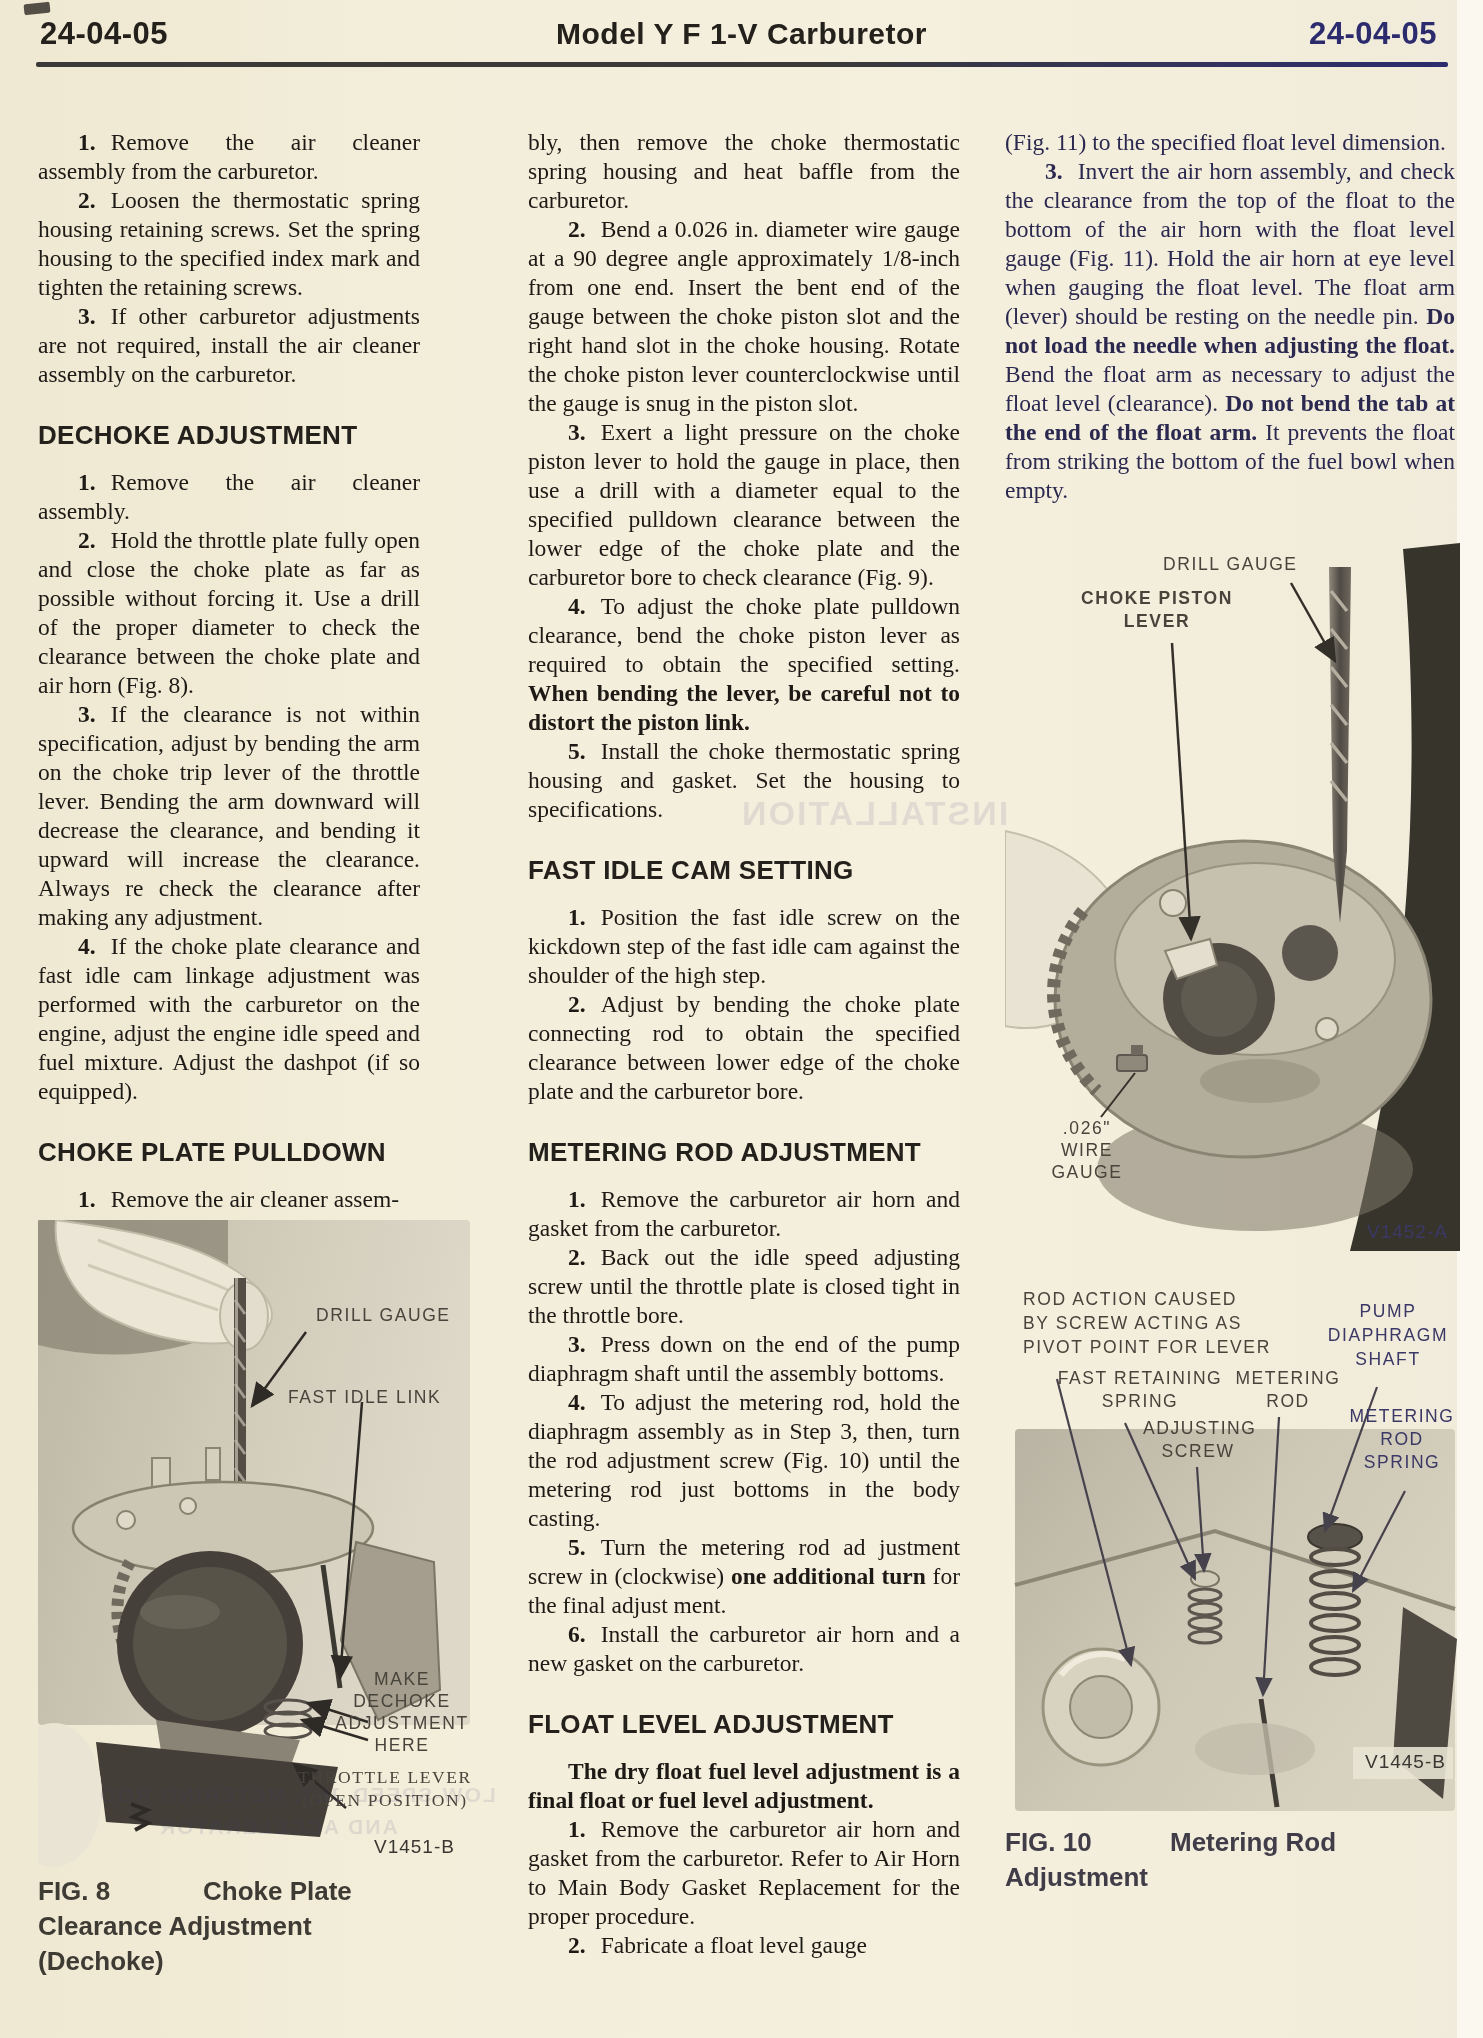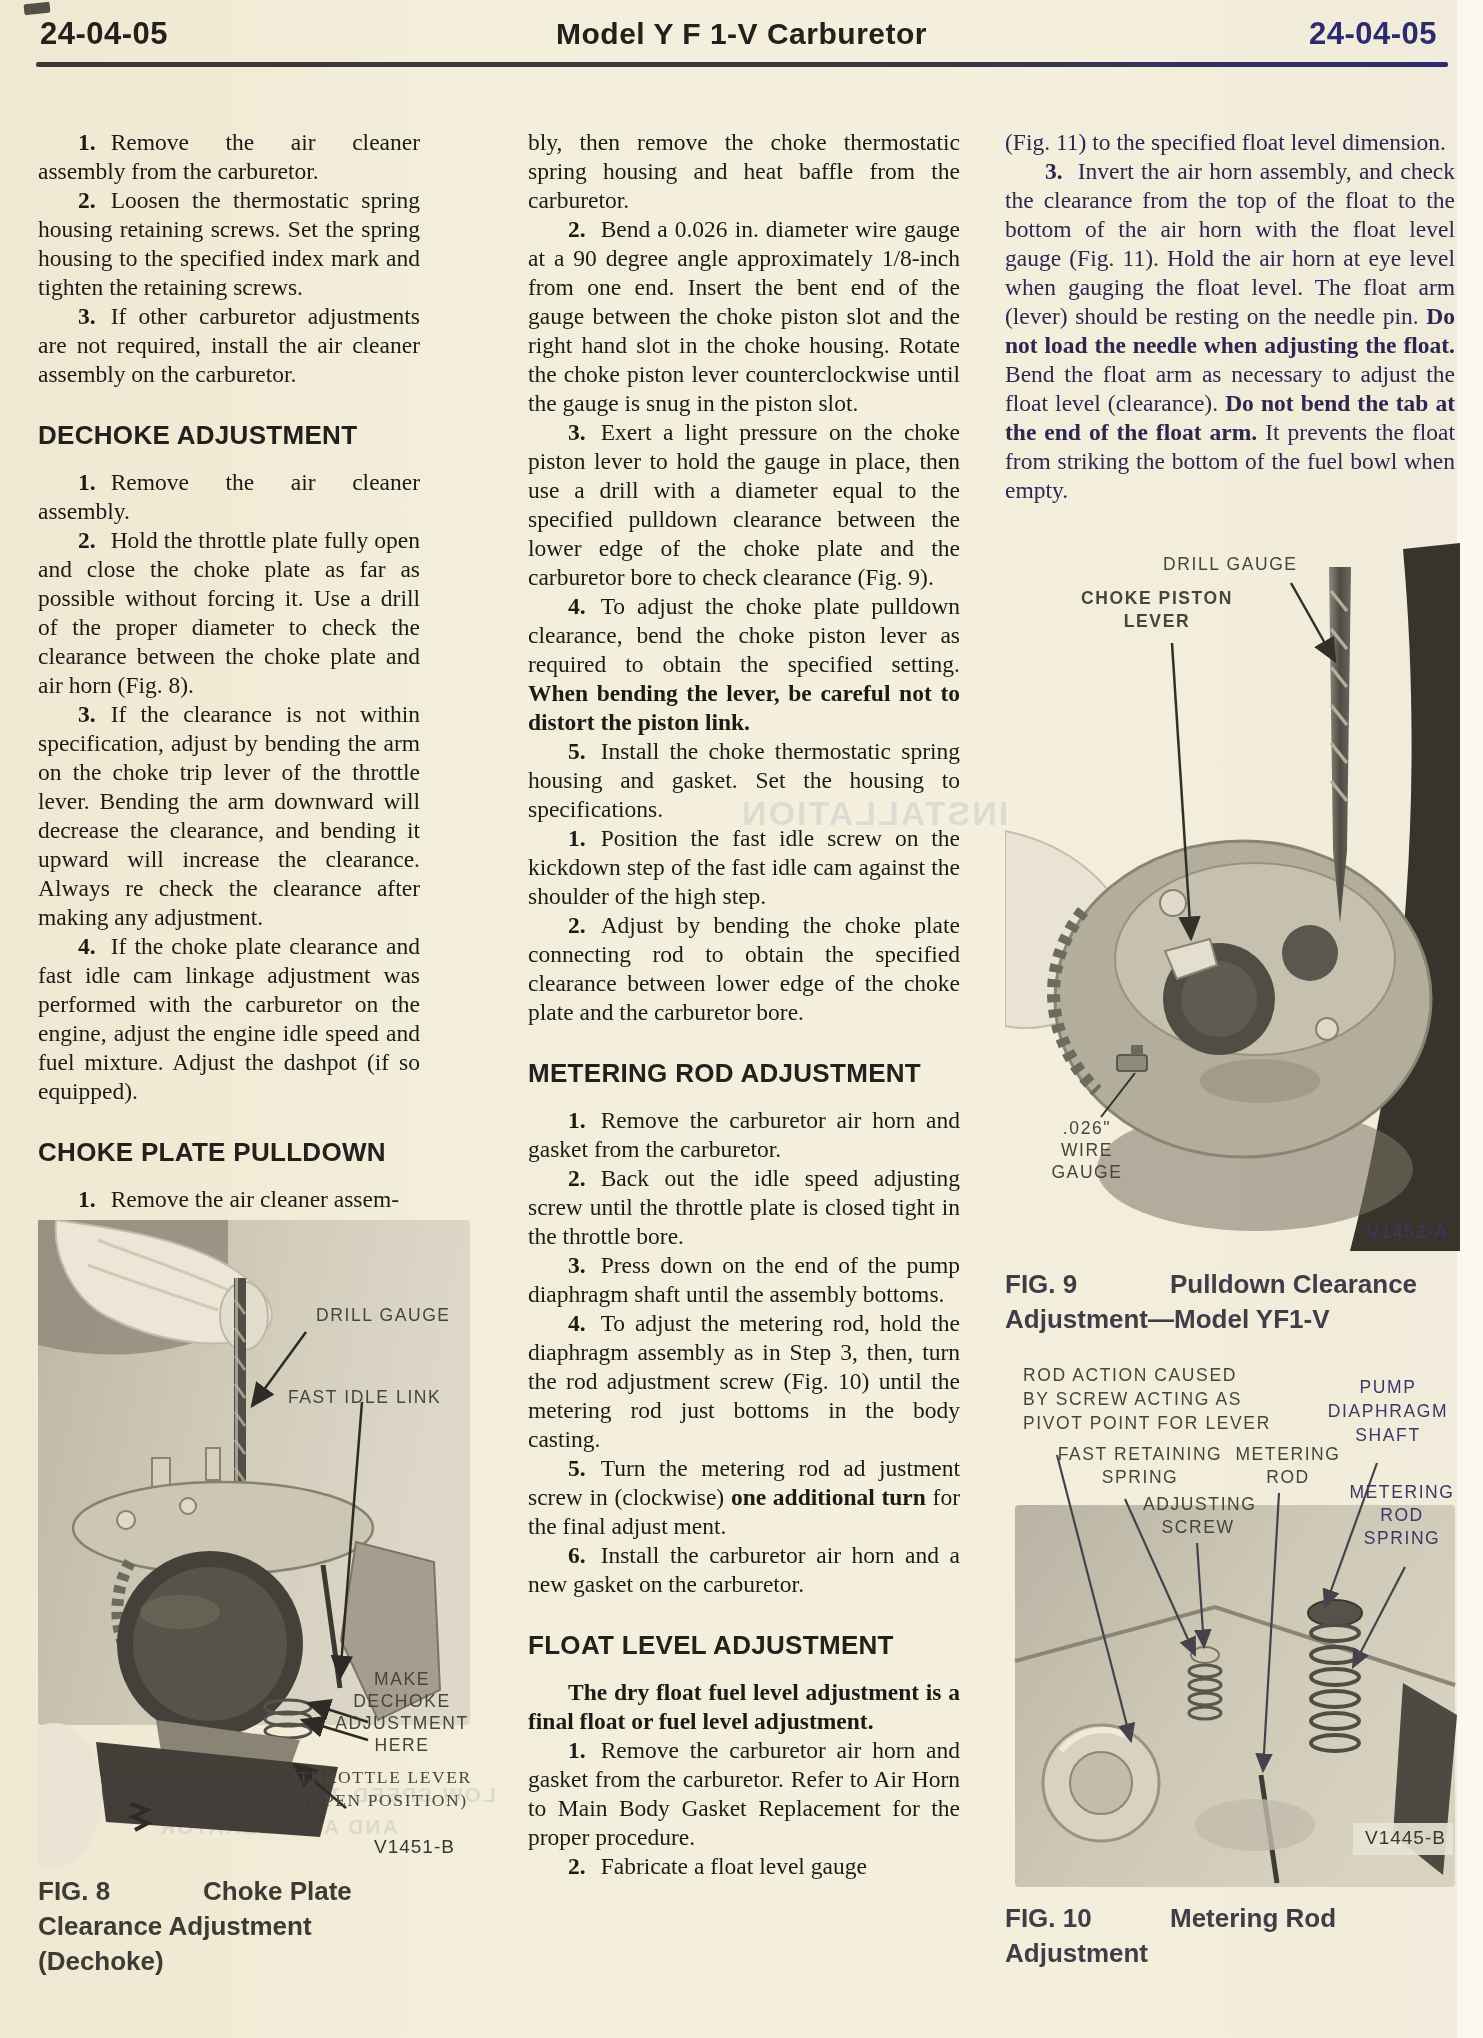--- a/index.html
+++ b/index.html
@@ -143,20 +143,21 @@
     <div class="caption"><span class="fig-no">FIG. 8</span><span>Choke Plate Clearance Adjustment (Dechoke)</span></div>
   </div>
 
   <div class="col col-mid">
     <p class="noind"><span>bly, then remove the choke thermostatic spring housing and heat baffle from the carburetor.</span></p>
     <p class="step"><span class="num">2.</span><span>Bend a 0.026 in. diameter wire gauge at a 90 degree angle approximately 1/8-inch from one end. Insert the bent end of the gauge between the choke piston slot and the right hand slot in the choke housing. Rotate the choke piston lever counterclockwise until the gauge is snug in the piston slot.</span></p>
     <p class="step"><span class="num">3.</span><span>Exert a light pressure on the choke piston lever to hold the gauge in place, then use a drill with a diameter equal to the specified pulldown clearance between the lower edge of the choke plate and the carburetor bore to check clearance (Fig. 9).</span></p>
     <p class="step"><span class="num">4.</span><span>To adjust the choke plate pulldown clearance, bend the choke piston lever as required to obtain the specified setting. </span><span class="b">When bending the lever, be careful not to distort the piston link.</span></p>
     <p class="step"><span class="num">5.</span><span>Install the choke thermostatic spring housing and gasket. Set the housing to specifications.</span></p>
 
+    <h2 class="shead">FAST IDLE CAM SETTING</h2>
     <p class="step"><span class="num">1.</span><span>Position the fast idle screw on the kickdown step of the fast idle cam against the shoulder of the high step.</span></p>
     <p class="step"><span class="num">2.</span><span>Adjust by bending the choke plate connecting rod to obtain the specified clearance between lower edge of the choke plate and the carburetor bore.</span></p>
 
     <h2 class="shead">METERING ROD ADJUSTMENT</h2>
     <p class="step"><span class="num">1.</span><span>Remove the carburetor air horn and gasket from the carburetor.</span></p>
     <p class="step"><span class="num">2.</span><span>Back out the idle speed adjusting screw until the throttle plate is closed tight in the throttle bore.</span></p>
     <p class="step"><span class="num">3.</span><span>Press down on the end of the pump diaphragm shaft until the assembly bottoms.</span></p>
     <p class="step"><span class="num">4.</span><span>To adjust the metering rod, hold the diaphragm assembly as in Step 3, then, turn the rod adjustment screw (Fig. 10) until the metering rod just bottoms in the body casting.</span></p>
     <p class="step"><span class="num">5.</span><span>Turn the metering rod ad justment screw in (clockwise) </span><span class="b">one additional turn</span><span> for the final adjust ment.</span></p>
     <p class="step"><span class="num">6.</span><span>Install the carburetor air horn and a new gasket on the carburetor.</span></p>
@@ -211,21 +212,20 @@
         <line x1="96" y1="596" x2="130" y2="552" stroke="#33302a" stroke-width="2"></line>
       </svg>
       <div class="lbl" style="left:158px;top:32px;">DRILL GAUGE</div>
       <div class="lbl ctr" style="left:52px;top:66px;width:200px;font-weight:bold;">CHOKE PISTON
 LEVER</div>
       <div class="lbl ctr" style="left:22px;top:596px;width:120px;line-height:22px;">.026"
 WIRE
 GAUGE</div>
       <div class="photo-id" style="left:362px;top:700px;color:#3b3866;">V1452-A</div>
     </div>
-    <div class="caption"><span class="fig-no">FIG. 9</span><span>Pulldown Clearance Adjustment—Model YF1-V</span></div>
 
     <div class="fig" style="width:455px;height:540px;margin-top:18px;">
       <svg width="455" height="540" viewBox="0 0 455 540">
         <defs>
           <linearGradient id="bg10" x1="0" y1="0" x2="1" y2="0.6">
             <stop offset="0" stop-color="#b9b3a3"></stop>
               <stop offset="0.5" stop-color="#cdc7b6"></stop>
               <stop offset="1" stop-color="#d8d2c1"></stop>
           </linearGradient>
           <marker id="ah10" markerWidth="10" markerHeight="8" refX="8" refY="4" orient="auto">

